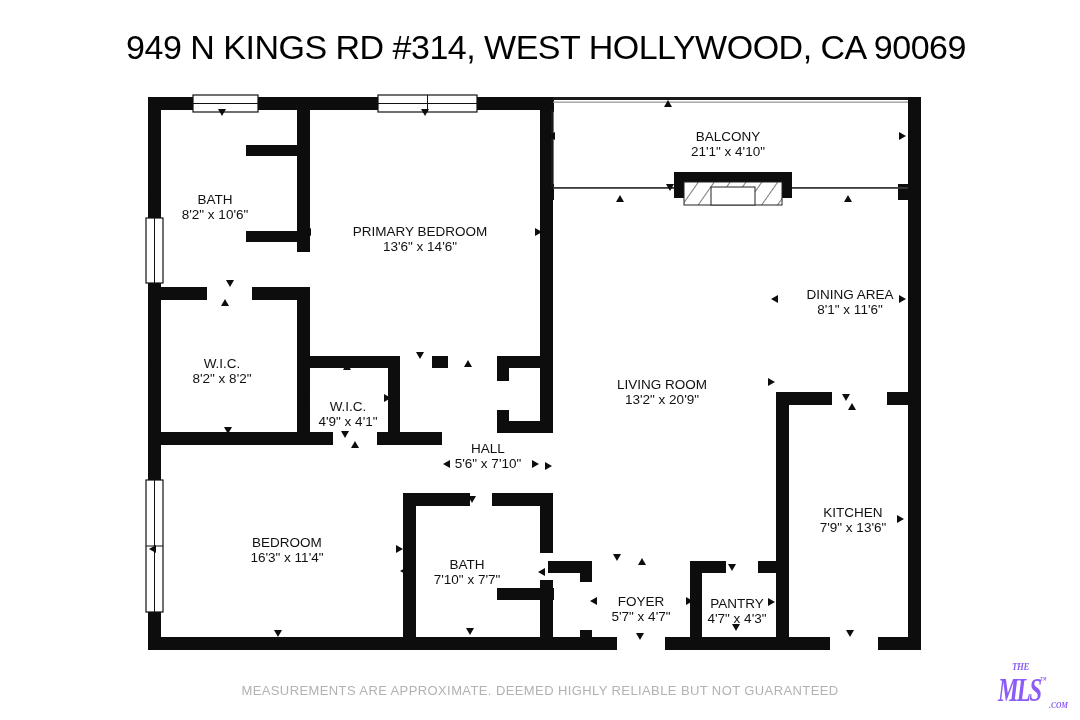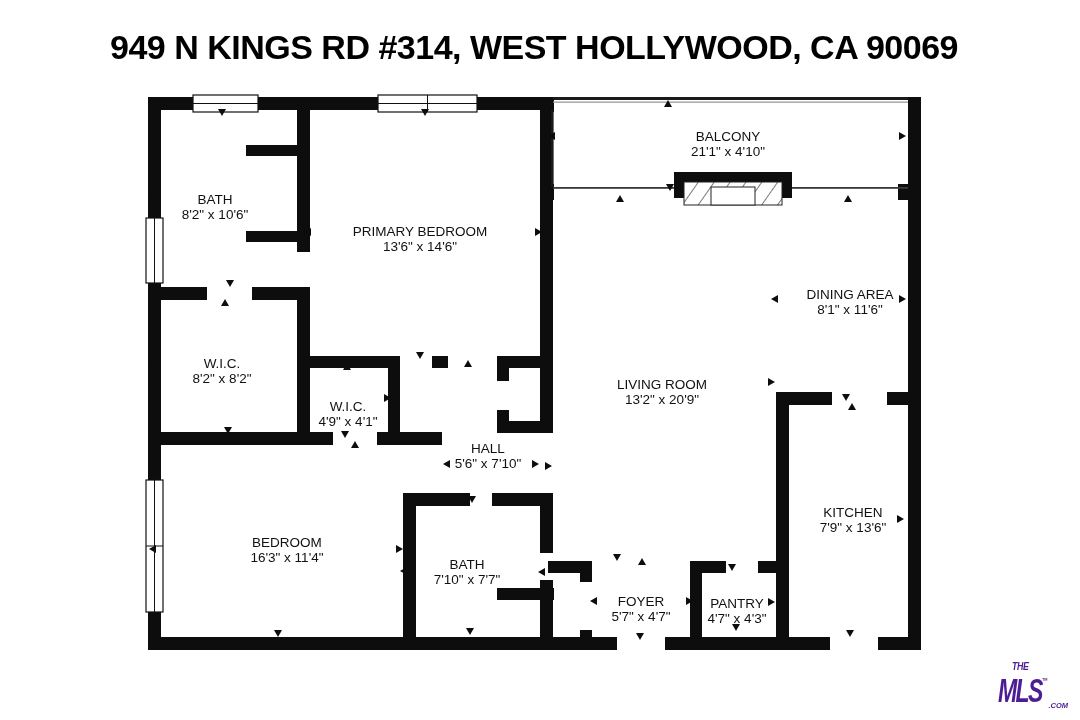--- a/index.html
+++ b/index.html
@@ -1,26 +1,26 @@
 <!DOCTYPE html>
 <html><head>
 <meta charset="utf-8">
 <style>
   html,body{margin:0;padding:0;background:#ffffff;}
   #stage{position:relative;width:1080px;height:720px;background:#fff;overflow:hidden;
          font-family:"Liberation Sans",sans-serif;}
-  #title{position:absolute;top:28px;left:4px;width:1060px;text-align:center;
-         font-size:34px;font-weight:bold;color:#000;letter-spacing:-0.5px;white-space:nowrap;}
+  #title{position:absolute;top:28px;left:16px;width:1060px;text-align:center;
+         font-size:34px;font-weight:normal;color:#000;letter-spacing:-0.5px;white-space:nowrap;}
   #plan{position:absolute;left:0;top:0;}
   .rname,.rdims{font-size:13.5px;fill:#111;text-anchor:middle;
          font-family:"Liberation Sans",sans-serif;}
   #disclaimer{position:absolute;top:683px;left:0;width:1080px;text-align:center;
          font-size:13px;color:#b3b2b1;letter-spacing:0.4px;}
-  #logo{position:absolute;left:998px;top:661px;width:74px;height:52px;color:#4c1d95;
-        font-weight:bold;font-style:italic;line-height:1;}
+  #logo{position:absolute;left:998px;top:661px;width:74px;height:52px;color:#8b5cf6;
+        font-weight:bold;font-style:italic;line-height:1;font-family:Liberation Serif, serif;}
   #logo .the{font-size:11px;margin-left:14px;letter-spacing:-0.5px;
         transform:scaleX(.8);transform-origin:left;}
   #logo .mls{font-size:34px;letter-spacing:-2.5px;margin-top:1px;
         transform:scaleX(.68);transform-origin:left;white-space:nowrap;}
   #logo .tm{font-size:9px;font-style:normal;vertical-align:18px;letter-spacing:0;}
   #logo .com{position:absolute;right:4px;bottom:4px;font-size:7.5px;letter-spacing:0;margin-left:28px;}
 </style>
 </head>
 <body>
 
@@ -179,19 +179,20 @@
         <text x="467" y="584" class="rdims">7'10" x 7'7"</text>
         <text x="641" y="606" class="rname">FOYER</text>
         <text x="641" y="621" class="rdims">5'7" x 4'7"</text>
         <text x="737" y="608" class="rname">PANTRY</text>
         <text x="737" y="623" class="rdims">4'7" x 4'3"</text>
         <text x="853" y="517" class="rname">KITCHEN</text>
         <text x="853" y="532" class="rdims">7'9" x 13'6"</text>
       </g>
   </svg>
 
+  <div id="disclaimer">MEASUREMENTS ARE APPROXIMATE. DEEMED HIGHLY RELIABLE BUT NOT GUARANTEED</div>
 
   <div id="logo">
     <div class="the">THE</div>
     <div class="mls"><span>MLS</span><span class="tm">™</span></div>
     <div class="com">.COM</div>
   </div>
 </div>
 
 </body></html>

